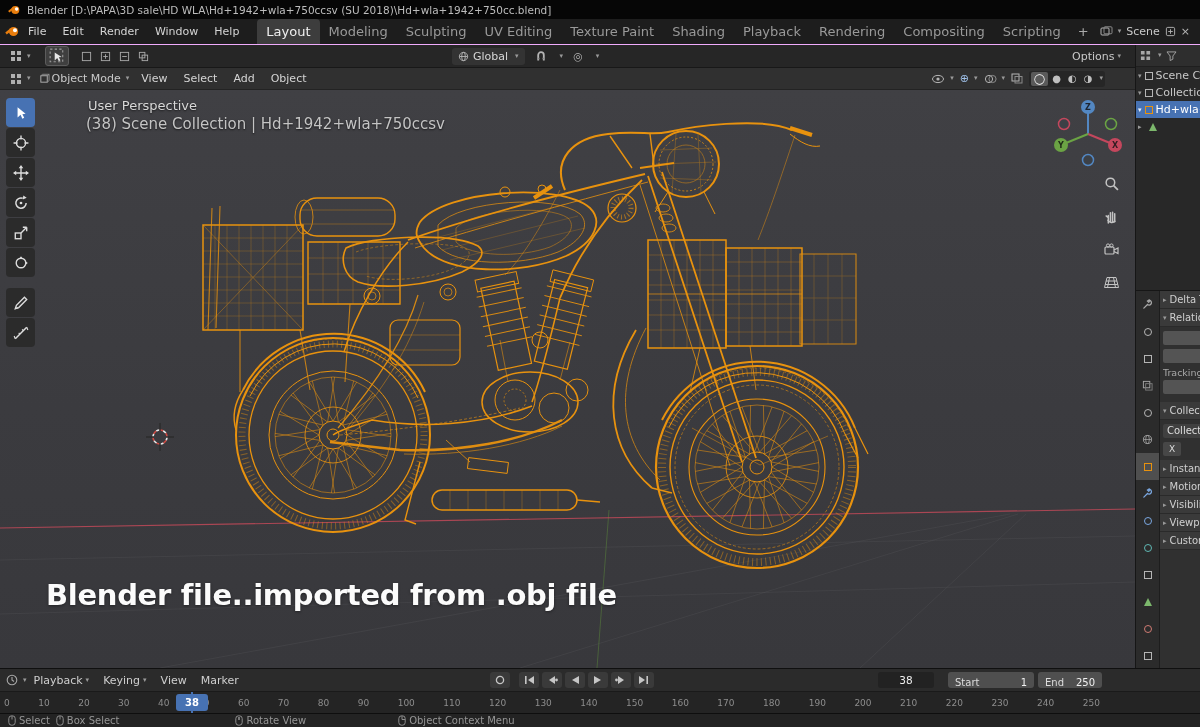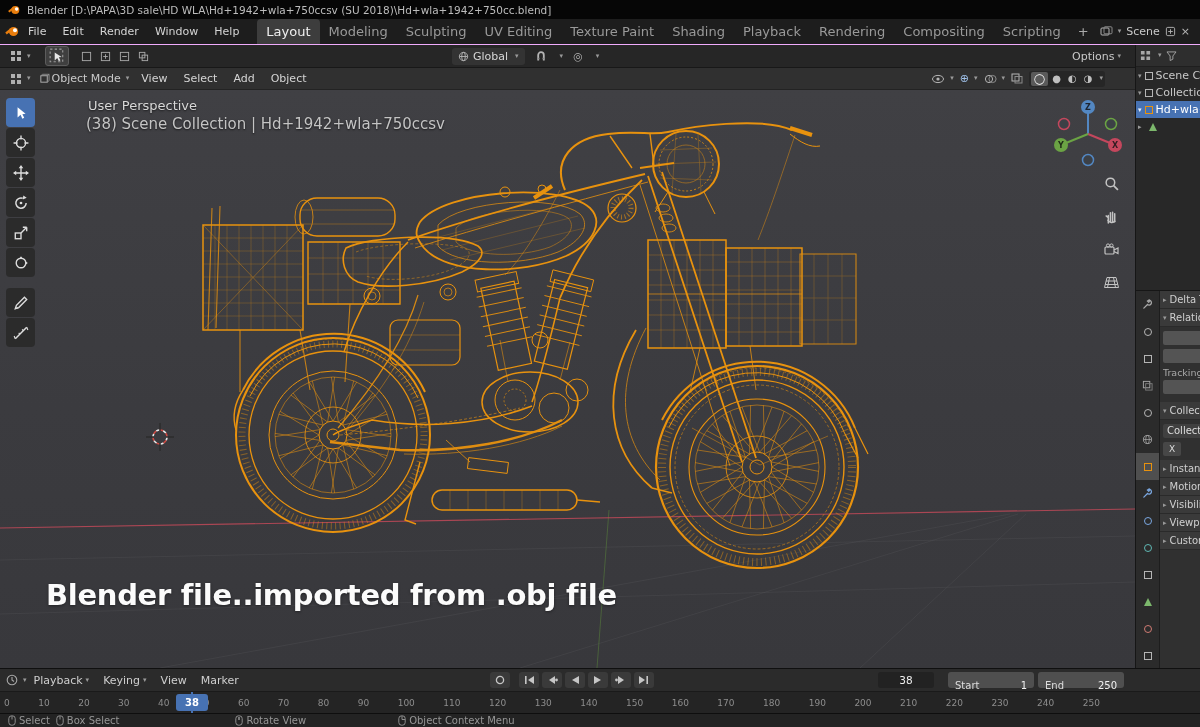--- a/index.html
+++ b/index.html
@@ -80,21 +80,21 @@
 .xchip{width:18px;height:14px;background:#474747;border-radius:2px;color:#ddd;font-size:9px;text-align:center;line-height:14px}
 
 .timeline{position:absolute;top:668px;left:0;right:0;height:45px;background:#2b2b2b;border-top:1px solid #101010}
 .tl-header{height:22px;display:flex;align-items:center;padding:0 6px;position:relative}
 .tl-menus{display:flex;}
 .tl-menus .m{padding:0 7px;color:#cfcfcf;display:flex;align-items:center}
 .transport{position:absolute;left:490px;display:flex;align-items:center;gap:3px}
 .trbtn{width:20px;height:16px;display:flex;align-items:center;justify-content:center;background:#3a3a3a;border-radius:3px}
 .trbtn.rec{margin-right:6px}
 .framefield{position:absolute;left:878px;width:56px;height:16px;background:#222;border-radius:3px;color:#eee;text-align:center;line-height:16px;font-size:10.5px}
-.rangepill{position:absolute;height:16px;background:#4f4f4f;border-radius:3px;display:flex;align-items:flex-start;padding:8px 7px;gap:6px;font-size:10px;color:#ddd}
+.rangepill{position:absolute;height:16px;background:#4f4f4f;border-radius:3px;display:flex;align-items:flex-end;padding:0 7px;gap:6px;font-size:10px;color:#ddd}
 .rangepill .val{margin-left:auto;color:#f0f0f0}
 .ruler{position:absolute;top:22px;left:0;right:0;bottom:0;background:#242424;border-top:1px solid #1a1a1a;overflow:hidden}
 .ticks{position:absolute;left:4px;width:1096px;top:0;bottom:0;display:flex;justify-content:space-between;align-items:center}
 .ticks span{font-size:9px;color:#8d8d8d}
 .playline{position:absolute;left:191px;top:0;bottom:0;width:2px;background:#4772b3}
 .playbadge{position:absolute;left:176px;top:2px;width:32px;height:17px;background:#4772b3;border-radius:3px;color:#fff;font-size:10px;font-weight:bold;text-align:center;line-height:17px}
 
 .statusbar{position:absolute;top:713px;left:0;right:0;height:14px;background:#232323;border-top:1px solid #0e0e0e;display:flex;align-items:center;gap:6px;padding:0 8px;font-size:10px;color:#969696}
 .hint{display:flex;align-items:center;gap:3px}
 .stats{margin-left:auto;white-space:nowrap;overflow:hidden;color:#8f8f8f}
@@ -830,21 +830,21 @@
               <path d="M1,1 l6,4 l-6,4 z"></path>
               <rect x="8.4" y="1" width="1.6" height="8"></rect>
             </svg>
           </span>
       </div>
       <span class="framefield">38</span>
       <span class="rangepill" style="left:948px;width:86px">
         <span>Start</span>
         <span class="val">1</span>
       </span>
-      <span class="rangepill" style="left:1038px;width:86px">
+      <span class="rangepill" style="left:1038px;width:64px">
         <span>End</span>
         <span class="val">250</span>
       </span>
     </div>
     <div class="ruler">
       <div class="ticks">
           <span>0</span>
           <span>10</span>
           <span>20</span>
           <span>30</span>

